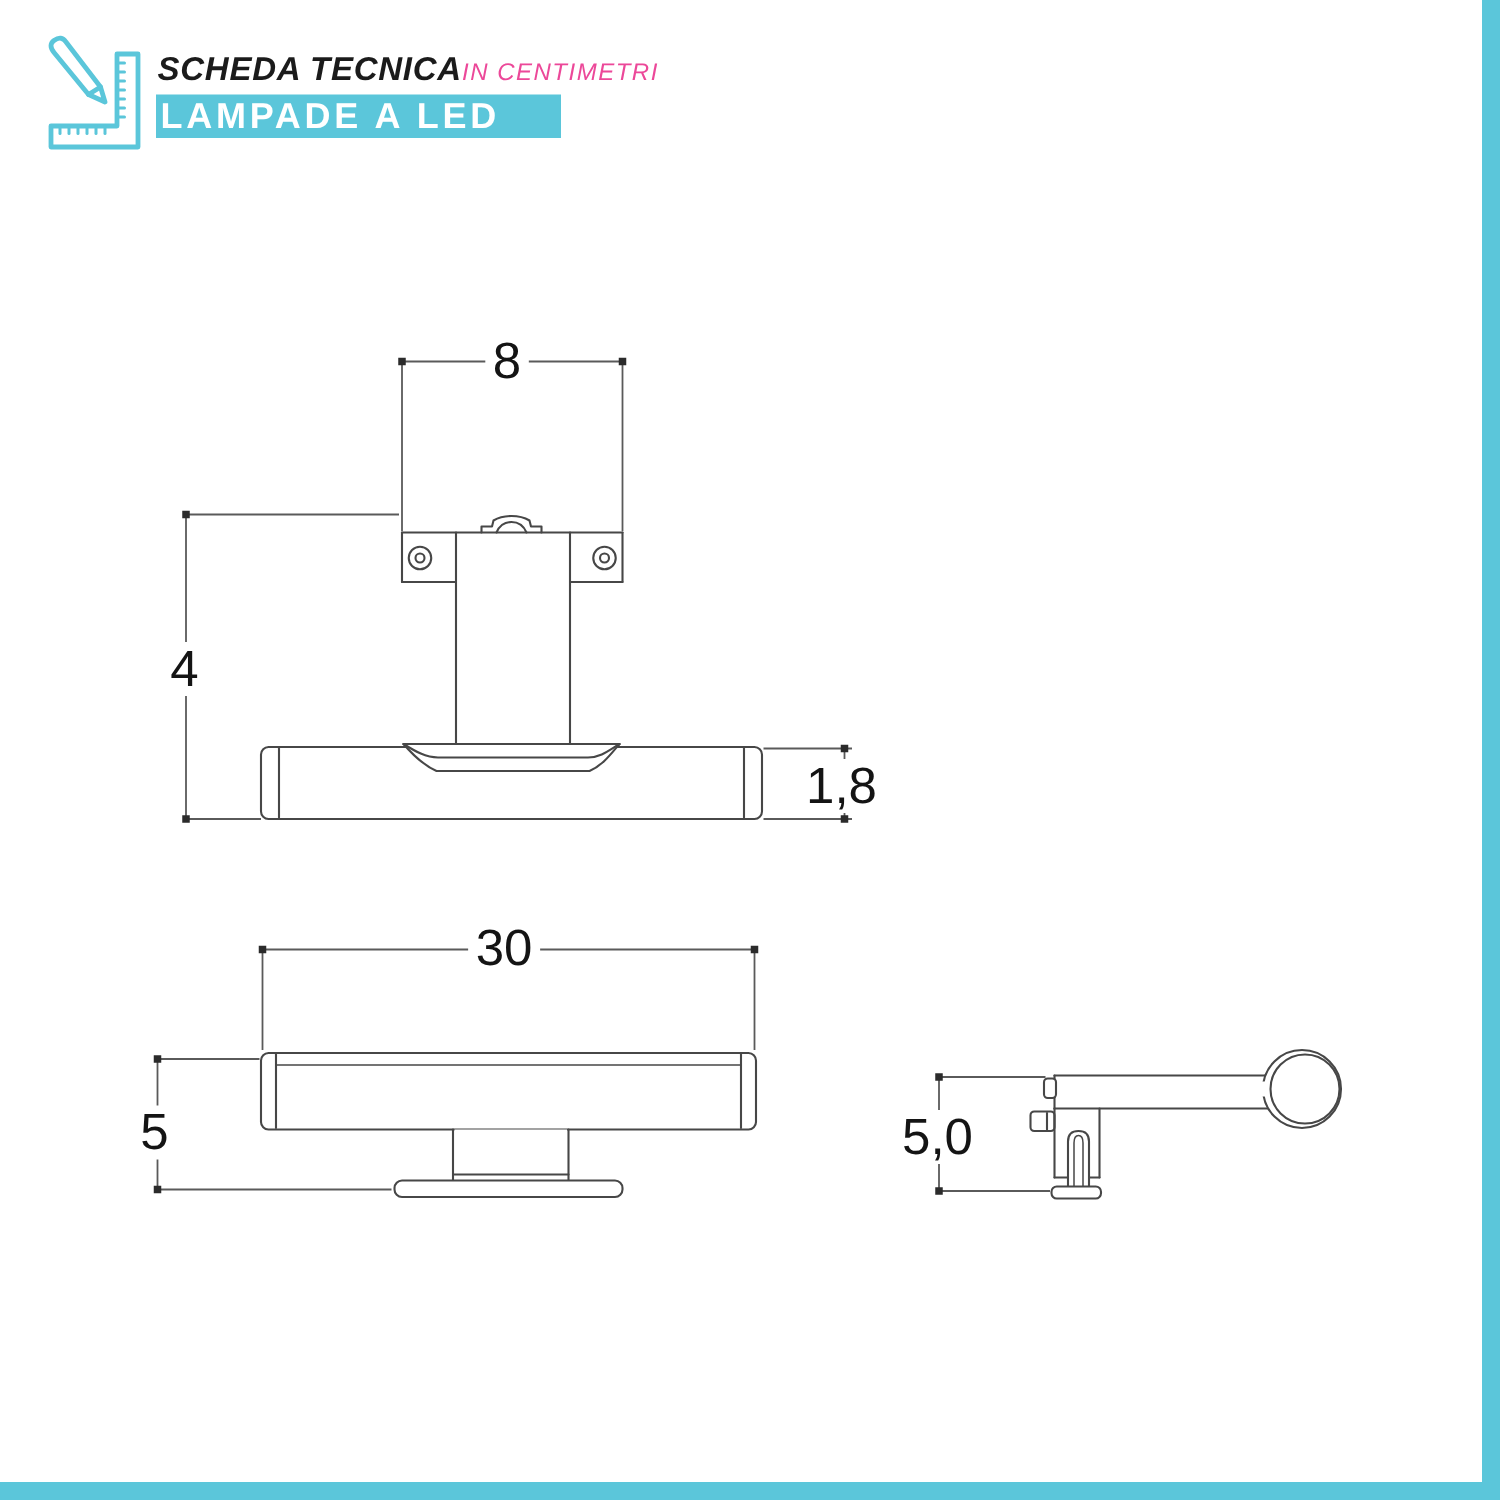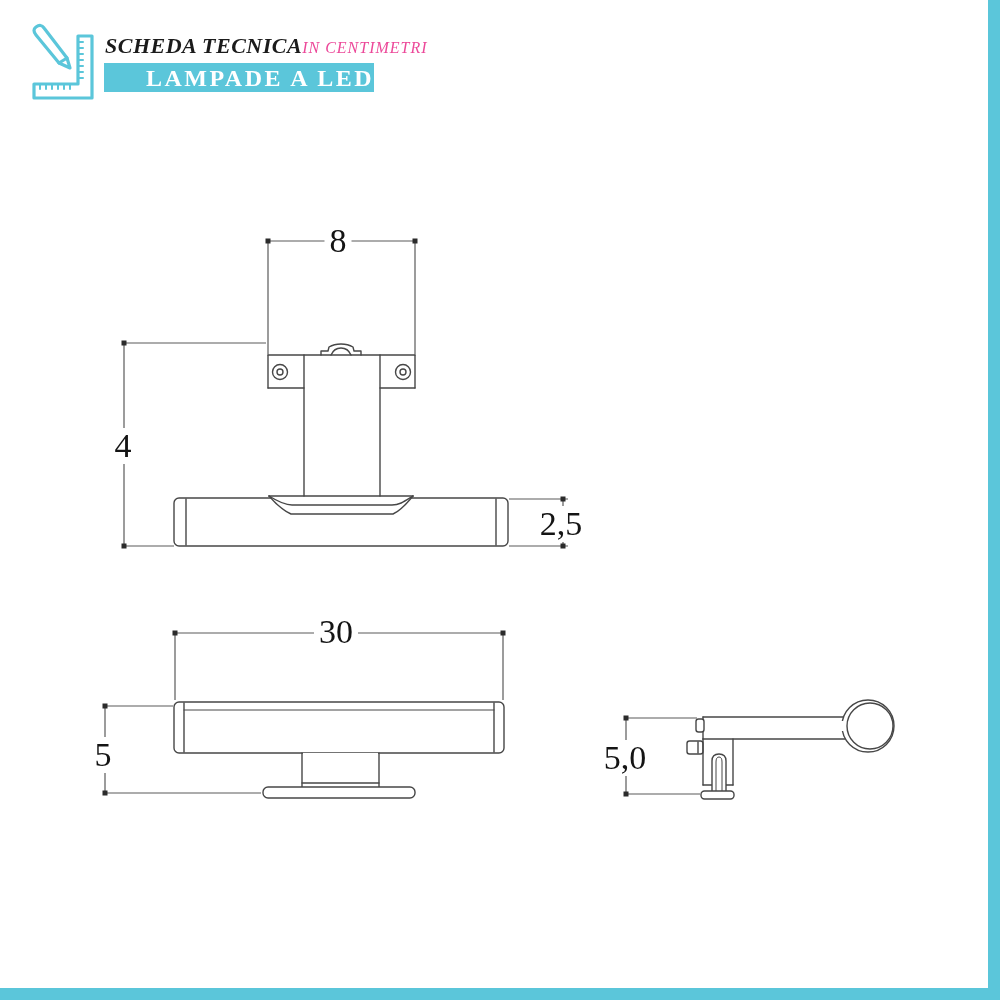--- a/index.html
+++ b/index.html
@@ -1,24 +1,24 @@
 <!DOCTYPE html>
 <html style="--accent: #5bc6da;"><head>
 <meta charset="utf-8">
 <style>
   html,body{margin:0;padding:0;background:#fff;}
   .page{position:relative;width:1000px;height:1000px;background:#ffffff;overflow:hidden;
-        font-family:Liberation Serif, serif;}
+        font-family:Liberation Sans, sans-serif;}
   
   .hdr-icon{position:absolute;left:26px;top:22px;}
   .title-row{position:absolute;left:105px;top:33px;display:flex;align-items:baseline;white-space:nowrap;}
   .title{font-size:22px;font-style:italic;font-weight:700;color:#1b1b1b;letter-spacing:.5px;}
   .subtitle{font-size:16px;font-style:italic;font-weight:400;color:#ec4899;letter-spacing:1px;}
   .banner{position:absolute;left:104px;top:63px;width:270px;height:29px;background:var(--accent,#5bc6da);
-          display:flex;align-items:center;padding-left:17px;box-sizing:border-box;justify-content:flex-end;}
+          display:flex;align-items:center;padding-left:3px;box-sizing:border-box;}
   .banner span{color:#fff;font-size:24px;font-weight:700;letter-spacing:2.5px;line-height:1;}
   
   .drawing-svg{position:absolute;left:0;top:0;}
   .dim-label{position:absolute;transform:translate(-50%,-50%);background:#fff;color:#141414;
              font-size:34px;line-height:1;padding:1px 5px;white-space:nowrap;}
   
   .edge{position:absolute;background:var(--accent,#5bc6da);}
   .edge.right{right:0;top:0;width:12px;height:1000px;}
   .edge.bottom{left:0;bottom:0;width:1000px;height:12px;}
 </style>
@@ -147,20 +147,20 @@
       <line x1="733" y1="739" x2="733" y2="785"></line>
       <line x1="703" y1="785" x2="733" y2="785"></line>
       <path d="M712,791 V761 Q712,754 719,754 Q726,754 726,761 V791" fill="#fff"></path>
       <path d="M716,791 V762 Q716,757 719,757 Q722,757 722,762 V791" stroke-width="1"></path>
       <rect x="701" y="791" width="33" height="8" rx="3.5" fill="#fff"></rect>
     </g>
   </svg>
 
   <div class="dim-label" style="left:338px;top:241px;">8</div>
   <div class="dim-label" style="left:123px;top:446px;">4</div>
-  <div class="dim-label" style="left:561px;top:524px;">2,5</div>
+  <div class="dim-label" style="left:561px;top:524px;">1,8</div>
   <div class="dim-label" style="left:336px;top:632px;">30</div>
   <div class="dim-label" style="left:103px;top:755px;">5</div>
   <div class="dim-label" style="left:625px;top:758px;">5,0</div>
 
   <div class="edge right"></div>
   <div class="edge bottom"></div>
 </div>
 
 </body></html>

